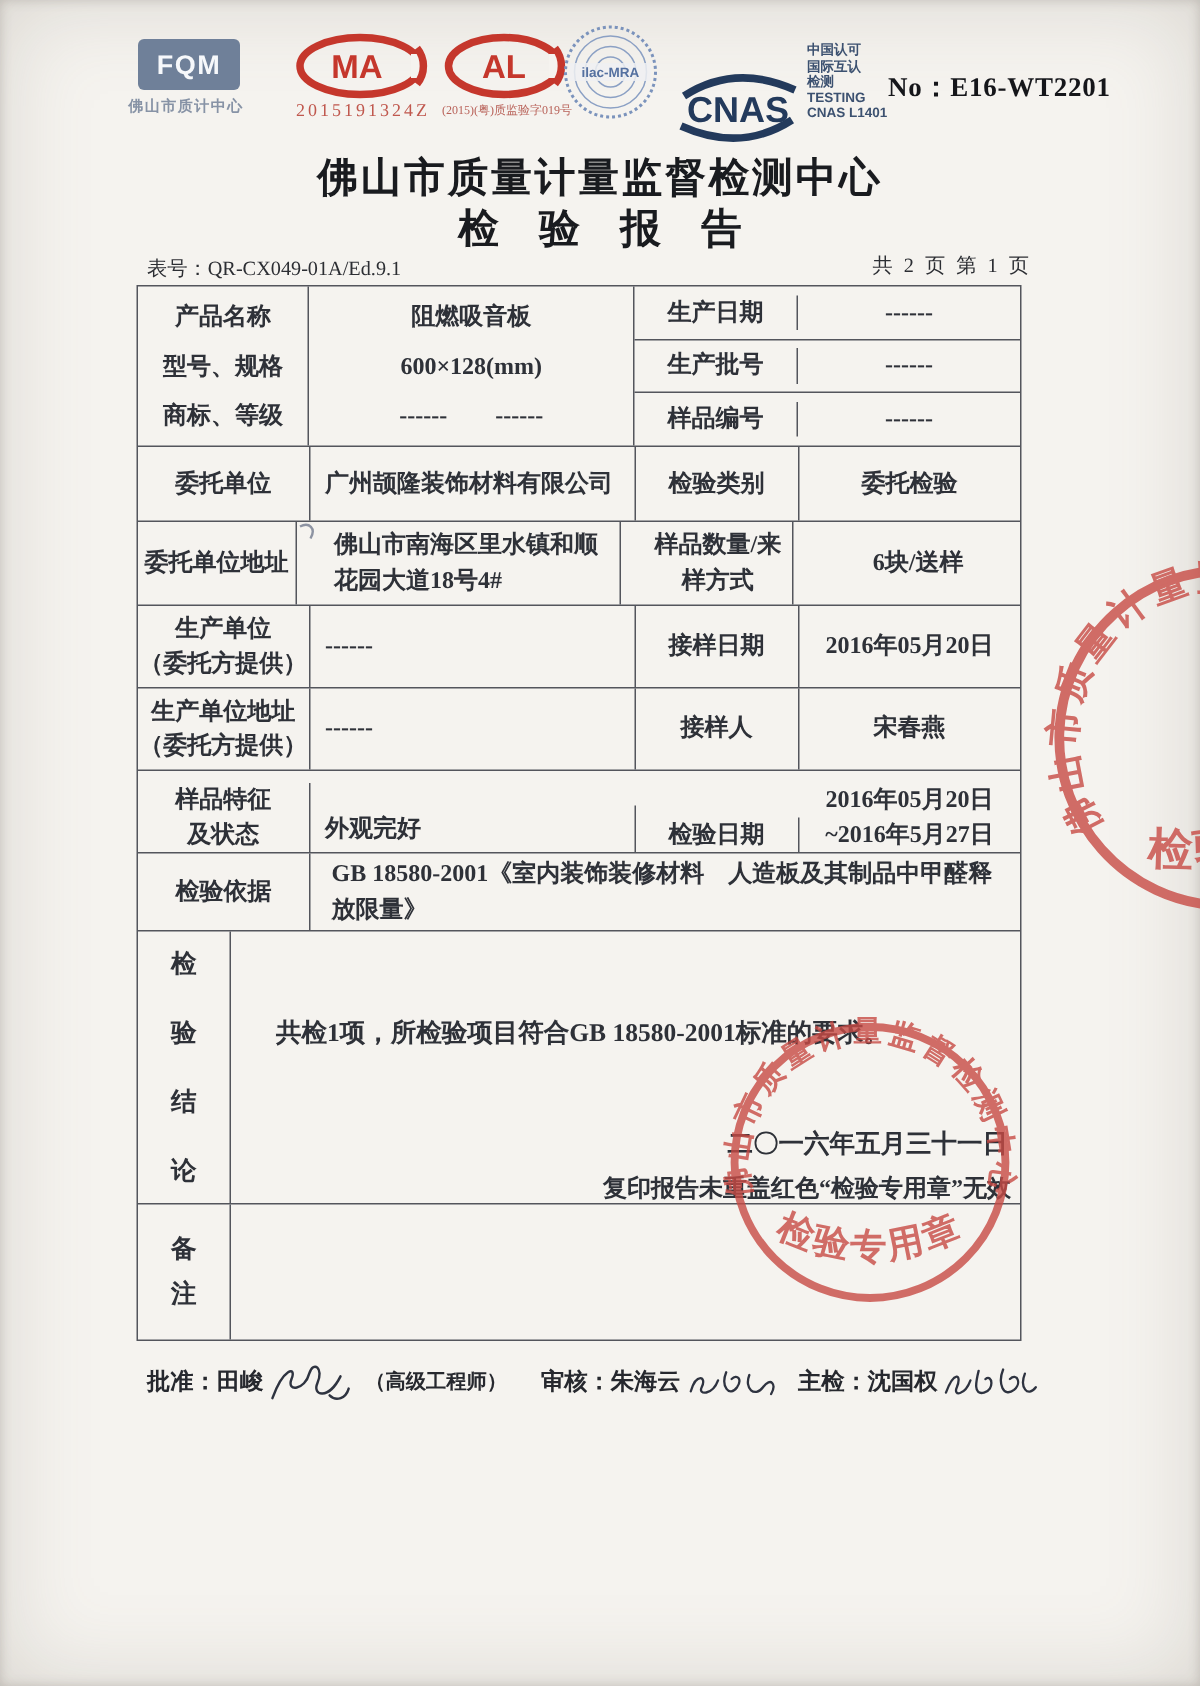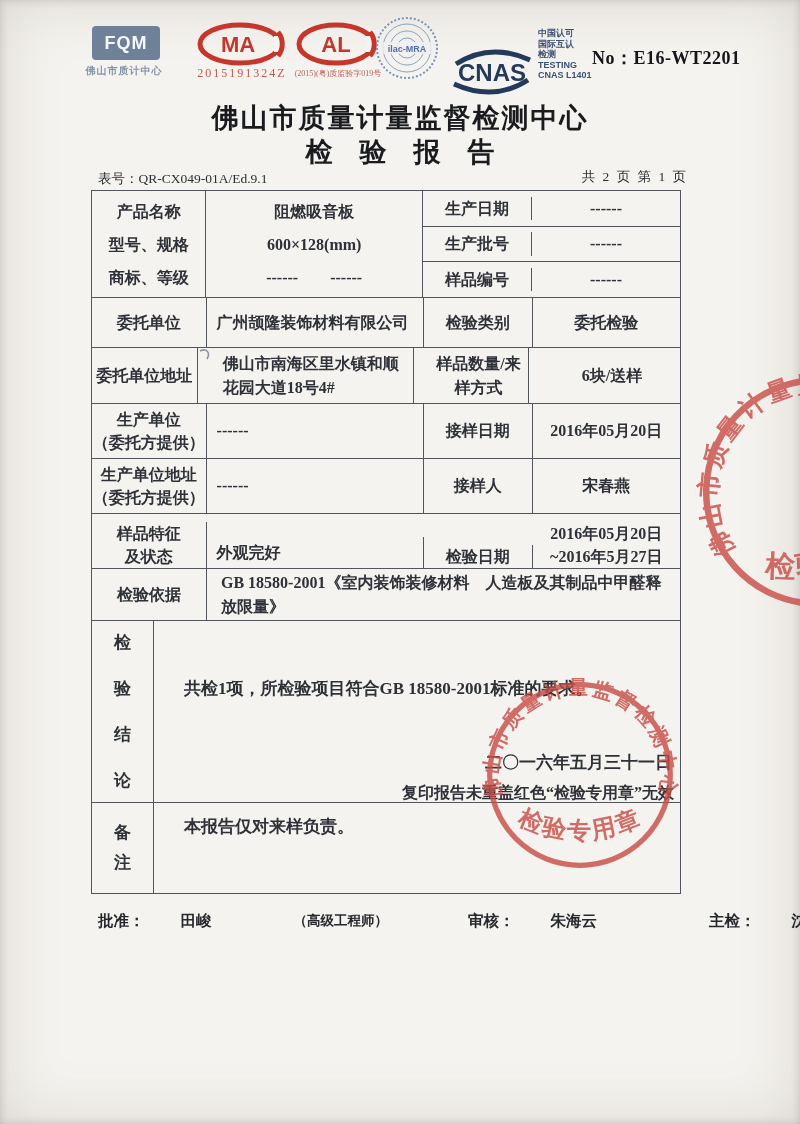--- a/index.html
+++ b/index.html
@@ -77,21 +77,21 @@
   .concl-text{position:absolute;left:30px;top:56px;font-size:17px;white-space:nowrap;}
   .concl-date{position:absolute;right:8px;top:130px;font-size:17px;white-space:nowrap;}
   .concl-note{position:absolute;right:6px;top:160px;font-size:16px;white-space:nowrap;}
   .remark-text{padding:12px 0 0 30px;font-size:17px;}
   
   .stamp{position:absolute;opacity:.8;pointer-events:none;}
   .stamp-main{left:475px;top:670px;width:210px;height:210px;}
   .stamp-edge{left:688px;top:362px;width:260px;height:260px;transform:rotate(-20deg);}
   
   .sign-line{position:absolute;left:98px;top:903px;width:600px;display:flex;align-items:center;
-    font-size:15.5px;font-weight:bold;color:#26282e;white-space:nowrap;gap:36px;}
+    font-size:15.5px;font-weight:bold;color:#26282e;white-space:nowrap;}
   .sign-line .title-note{font-weight:600;font-size:13.5px;margin:0 8px 0 6px;}
   .sig{margin:0 2px;position:relative;top:2px;}
   .gap1{width:16px;}.gap2{width:10px;}
   .pen-mark{left:198px;top:348px;}
 </style>
 </head>
 <body>
 
 <div id="page">
 
@@ -235,23 +235,20 @@
       <div class="cell cl2">
         <div class="concl-text">共检1项，所检验项目符合GB 18580-2001标准的要求。</div>
         <div class="concl-date">二〇一六年五月三十一日</div>
         <div class="concl-note">复印报告未重盖红色“检验专用章”无效</div>
       </div>
     </div>
 
     <div class="trow r-remark">
       <div class="cell cl1 remark-label">备
 注</div>
-      <div class="cell cl2">
-        <div class="remark-text">本报告仅对来样负责。</div>
-      </div>
     </div>
 
   </div>
 
   <svg class="stamp stamp-main" viewBox="0 0 200 200">
     <circle cx="100" cy="100" r="86" fill="none" stroke="#c84b45" stroke-width="5"></circle>
     <path id="s1top" d="M 41 152 A 78 78 0 1 1 159 152" fill="none"></path>
     <text font-size="19" font-weight="bold" fill="#c84b45" letter-spacing="3">
       <textPath href="#s1top" startOffset="50%" text-anchor="middle">佛山市质量计量监督检测中心</textPath>
     </text>

